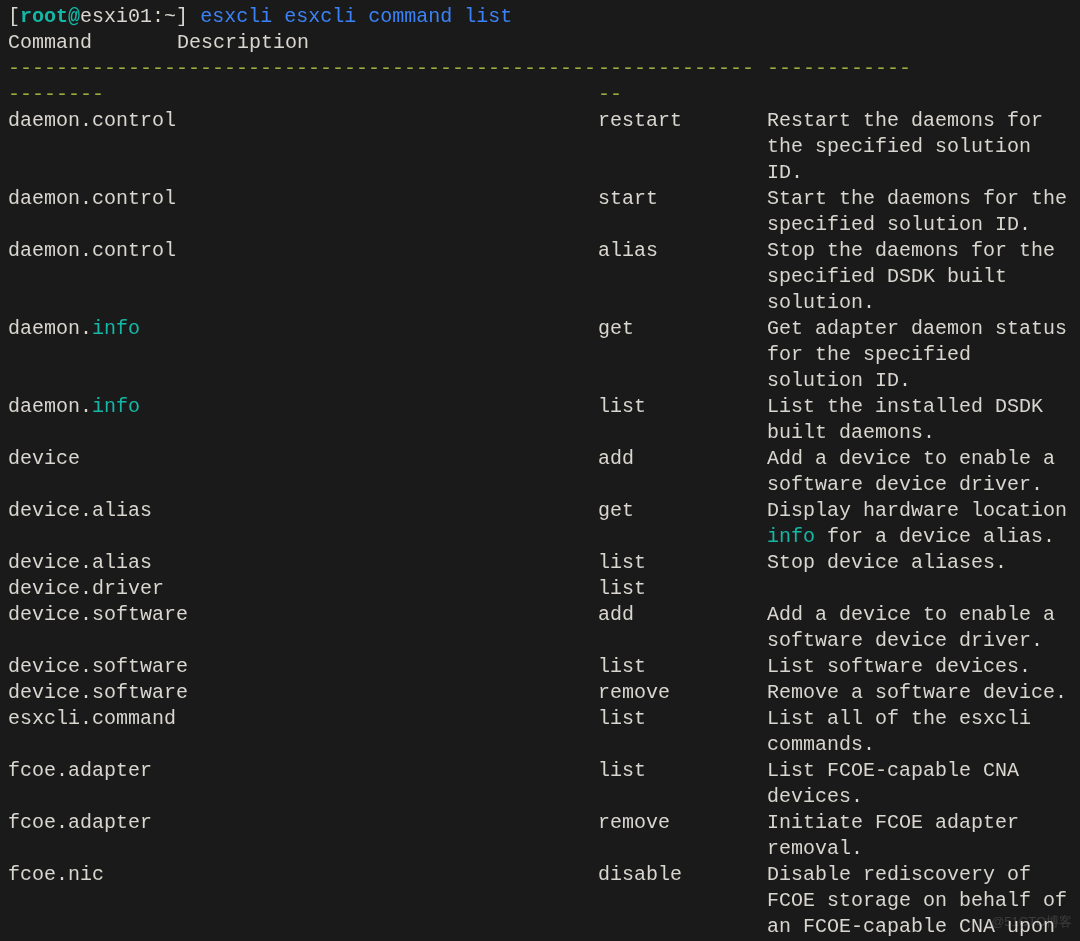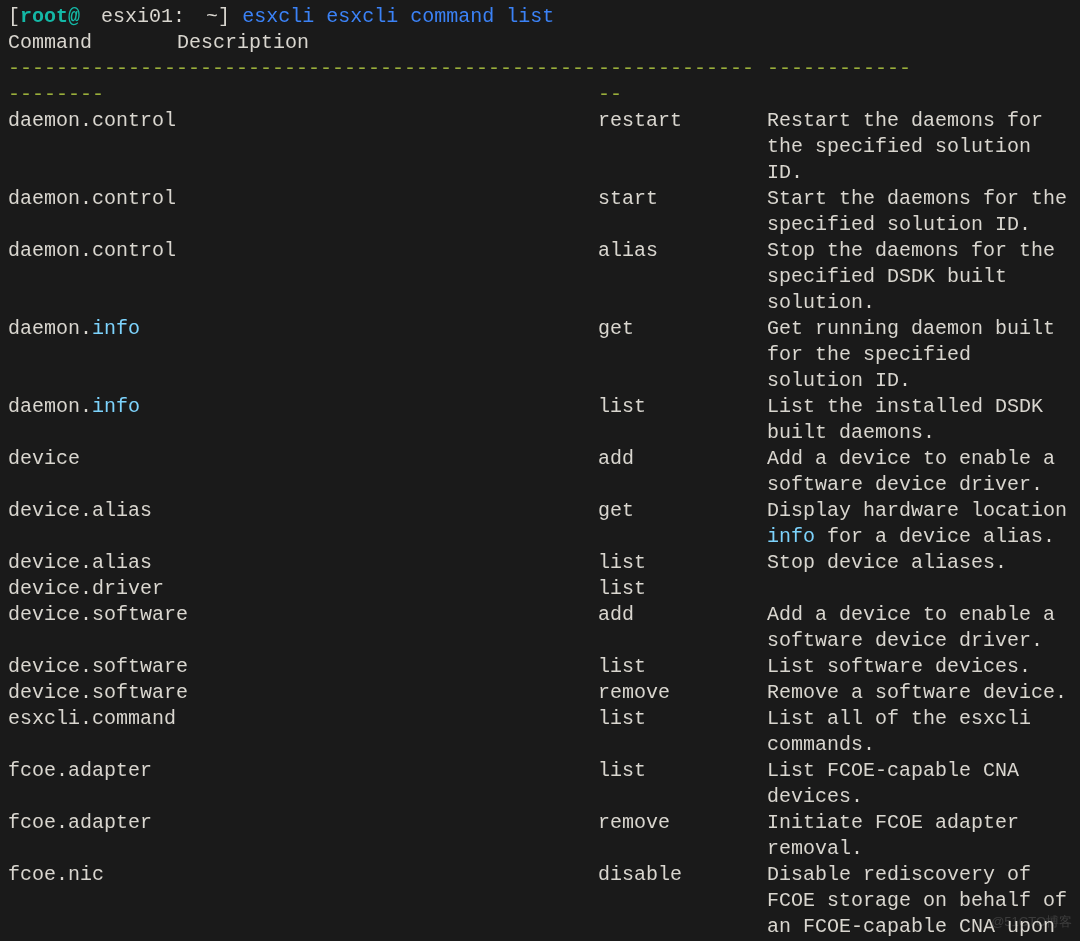--- a/index.html
+++ b/index.html
@@ -15,25 +15,25 @@
     font-size: 20px;
     line-height: 26px;
     color: #d9d6cf;
     letter-spacing: 0;
   }
   .term {
     padding: 4px 8px;
   }
   .prompt-bracket { color: #d9d6cf; }
   .prompt-user    { color: #14b8a6; font-weight: bold; }
-  .prompt-host    { color: #d9d6cf; margin-left: 21px; }
+  .prompt-host    { color: #d9d6cf; }
   .cmd            { color: #3b82f6; }
   .hdr            { color: #d9d6cf; }
   .dash-line span { color: #9aaf3b; }   
-  .ns-highlight   { color: #7dd3fc; text-align: right; }   
+  .ns-highlight   { color: #14b8a6; text-align: right; }   
   .row {
     display: flex;
     align-items: flex-start;
   }
   .col-ns   { flex: 0 0 590px; padding-right: 0; }
   .col-cmd  { flex: 0 0 160px; padding-right: 9px; }
   .col-desc { flex: 1 1 auto;  padding-right: 4px; }
   .watermark {
     position: absolute;
     right: 8px;
@@ -77,21 +77,21 @@
         <div class="col-desc">Start the daemons for the specified solution ID.</div>
       </div>
       <div class="row">
         <div class="col-ns"><span>daemon.control</span></div>
         <div class="col-cmd">alias</div>
         <div class="col-desc">Stop the daemons for the specified DSDK built solution.</div>
       </div>
       <div class="row">
         <div class="col-ns"><span>daemon.</span><span class="ns-highlight">info</span></div>
         <div class="col-cmd">get</div>
-        <div class="col-desc">Get running daemon built for the specified solution ID.</div>
+        <div class="col-desc">Get adapter daemon status for the specified solution ID.</div>
       </div>
       <div class="row">
         <div class="col-ns"><span>daemon.</span><span class="ns-highlight">info</span></div>
         <div class="col-cmd">list</div>
         <div class="col-desc">List the installed DSDK built daemons.</div>
       </div>
       <div class="row">
         <div class="col-ns"><span>device</span></div>
         <div class="col-cmd">add</div>
         <div class="col-desc">Add a device to enable a software device driver.</div>

